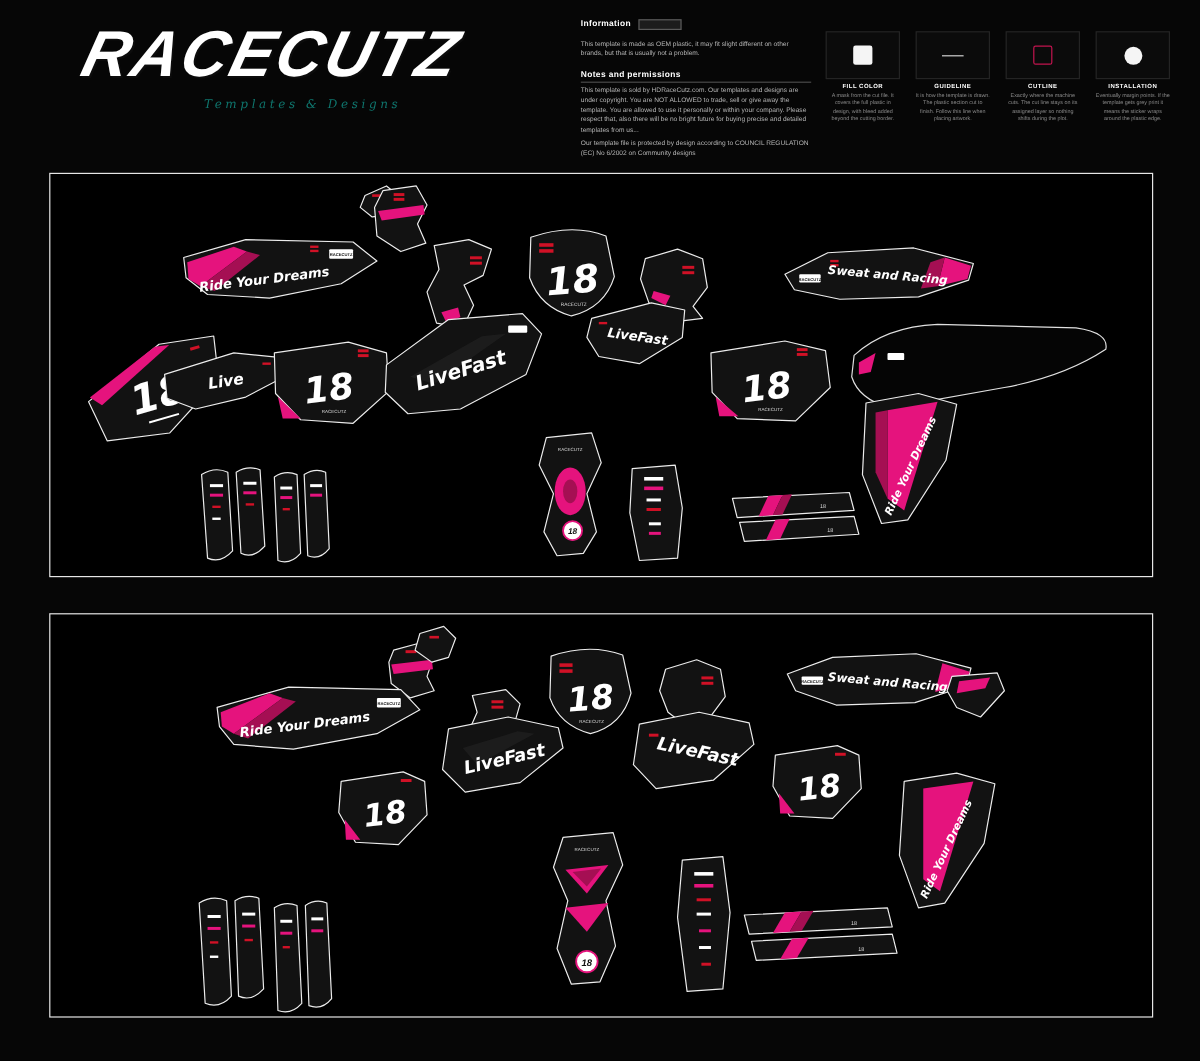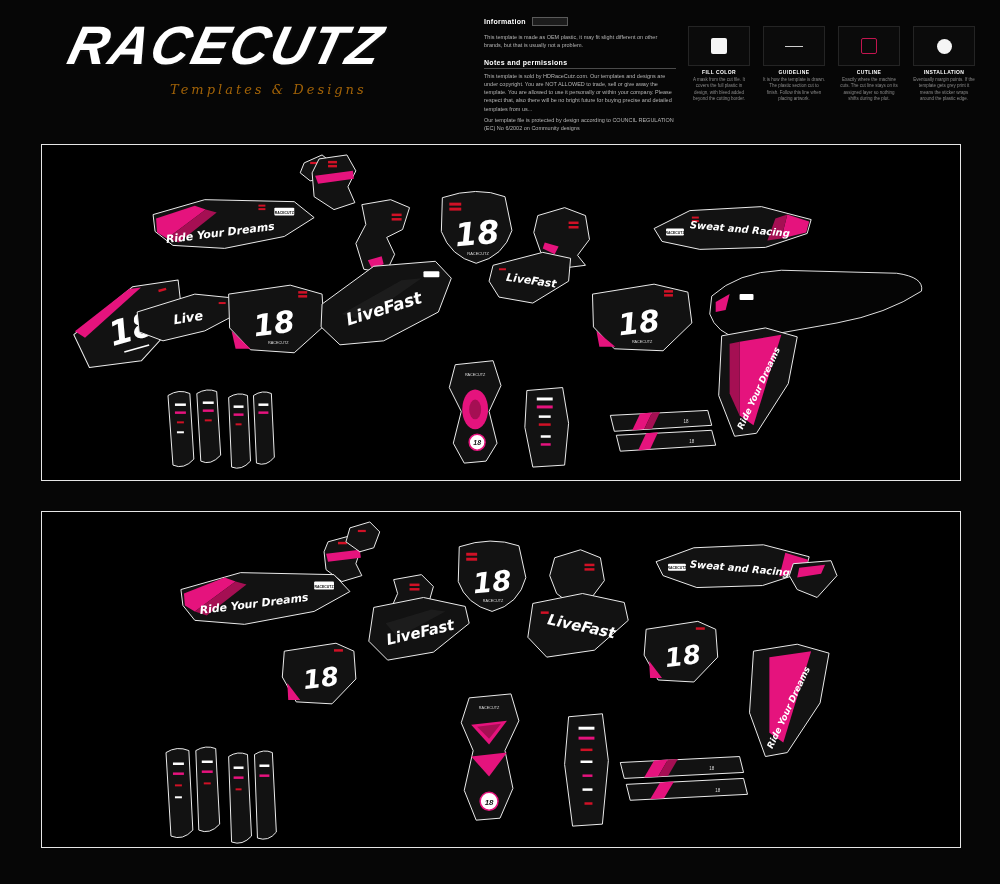--- a/index.html
+++ b/index.html
@@ -5,21 +5,21 @@
 <style>
   *{margin:0;padding:0;box-sizing:border-box}
   html,body{background:#000}
   body{font-family:"Liberation Sans",sans-serif}
   .canvas{position:relative;width:1000px;height:884px;background:#060606;overflow:hidden}
 
   
   .logo{position:absolute;left:70px;top:14px;font-size:54px;font-weight:900;font-style:italic;
         color:#fff;transform:skewX(-14deg);letter-spacing:2px;text-shadow:2px 2px 0 #0c0c0c;
         font-family:"Liberation Sans",sans-serif;white-space:nowrap}
-  .tagline{position:absolute;left:170px;top:82px;font-size:13px;font-style:italic;color:#a16207;
+  .tagline{position:absolute;left:170px;top:82px;font-size:10px;font-style:italic;color:#0f766e;
            letter-spacing:3px;font-family:"DejaVu Serif",serif}
 
   
   .info{position:absolute;left:484px;top:12px;width:192px;color:#c9c9c9}
   .info h3{font-size:7px;color:#fff;letter-spacing:.3px;display:inline-block;vertical-align:middle}
   .info-chip{display:inline-block;width:36px;height:9px;background:#1c1c1c;border:1px solid #5a5a5a;
              margin-left:6px;vertical-align:middle}
   .info p{font-size:5.5px;line-height:1.5;margin-top:3px;color:#b5b5b5}
   .notes-h{margin-top:9px;border-bottom:1px solid #4a4a4a;padding-bottom:2px;display:block!important;width:100%}
   .legal{color:#8f8f8f;margin-top:5px}

